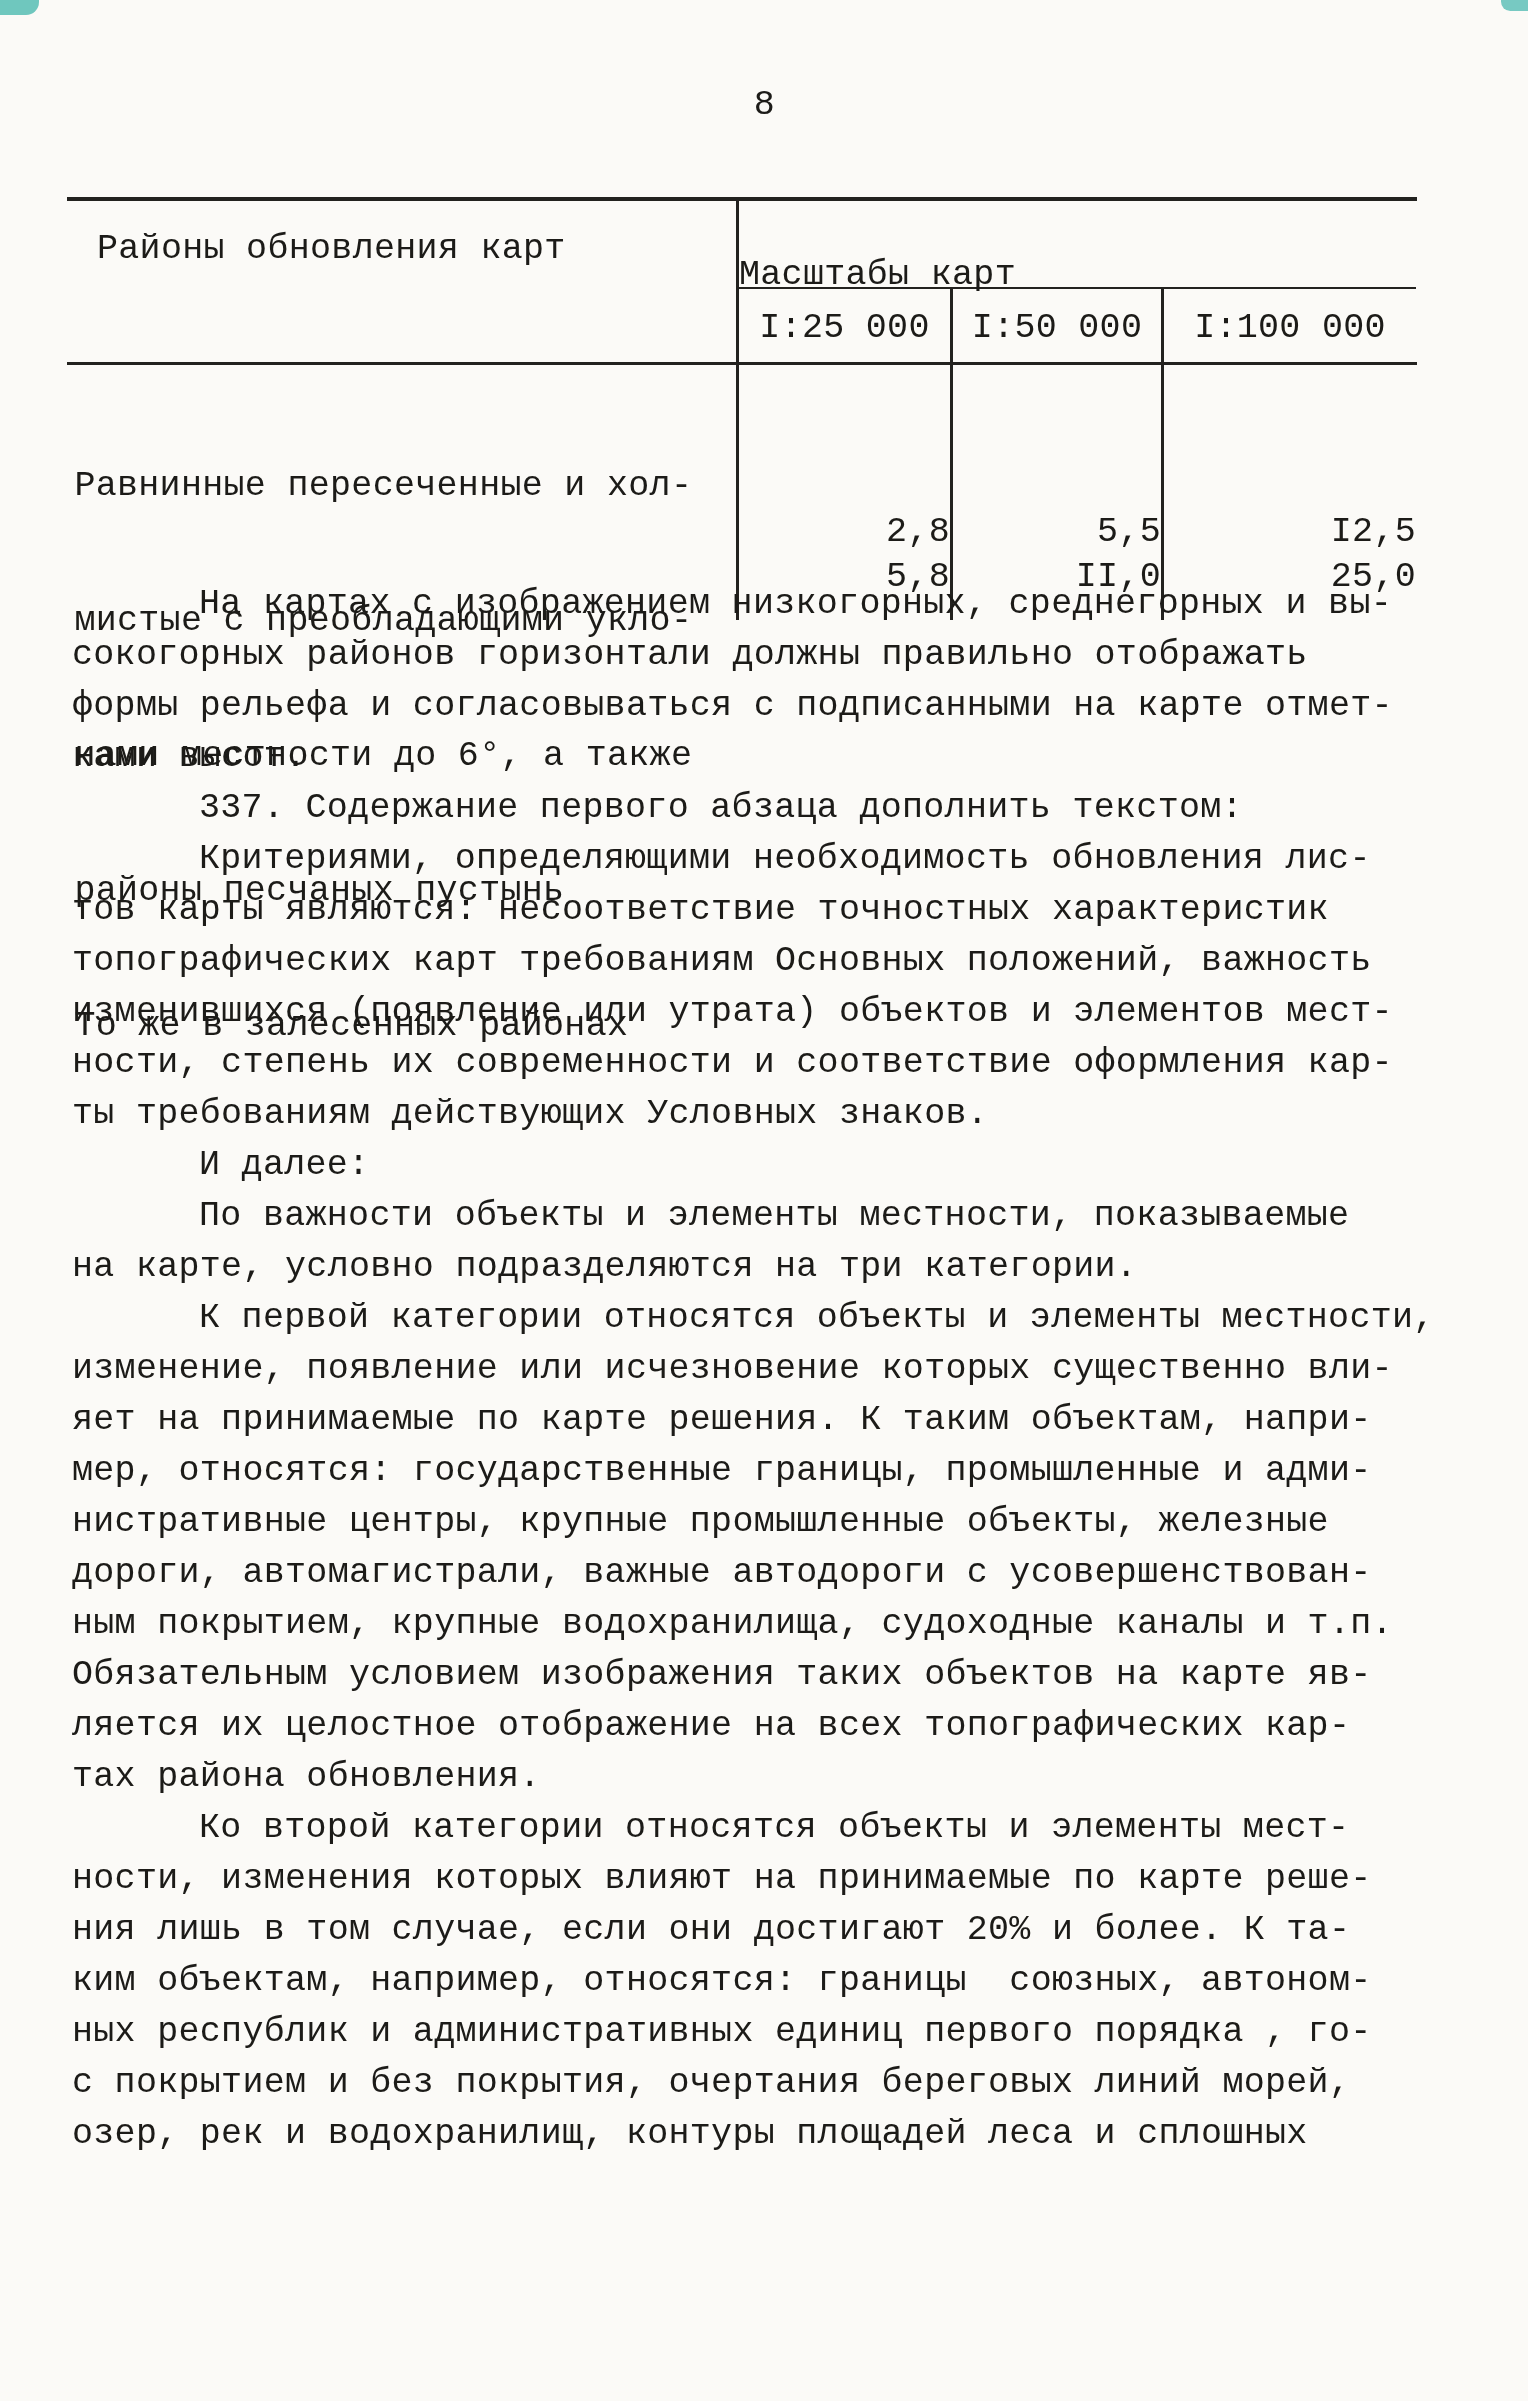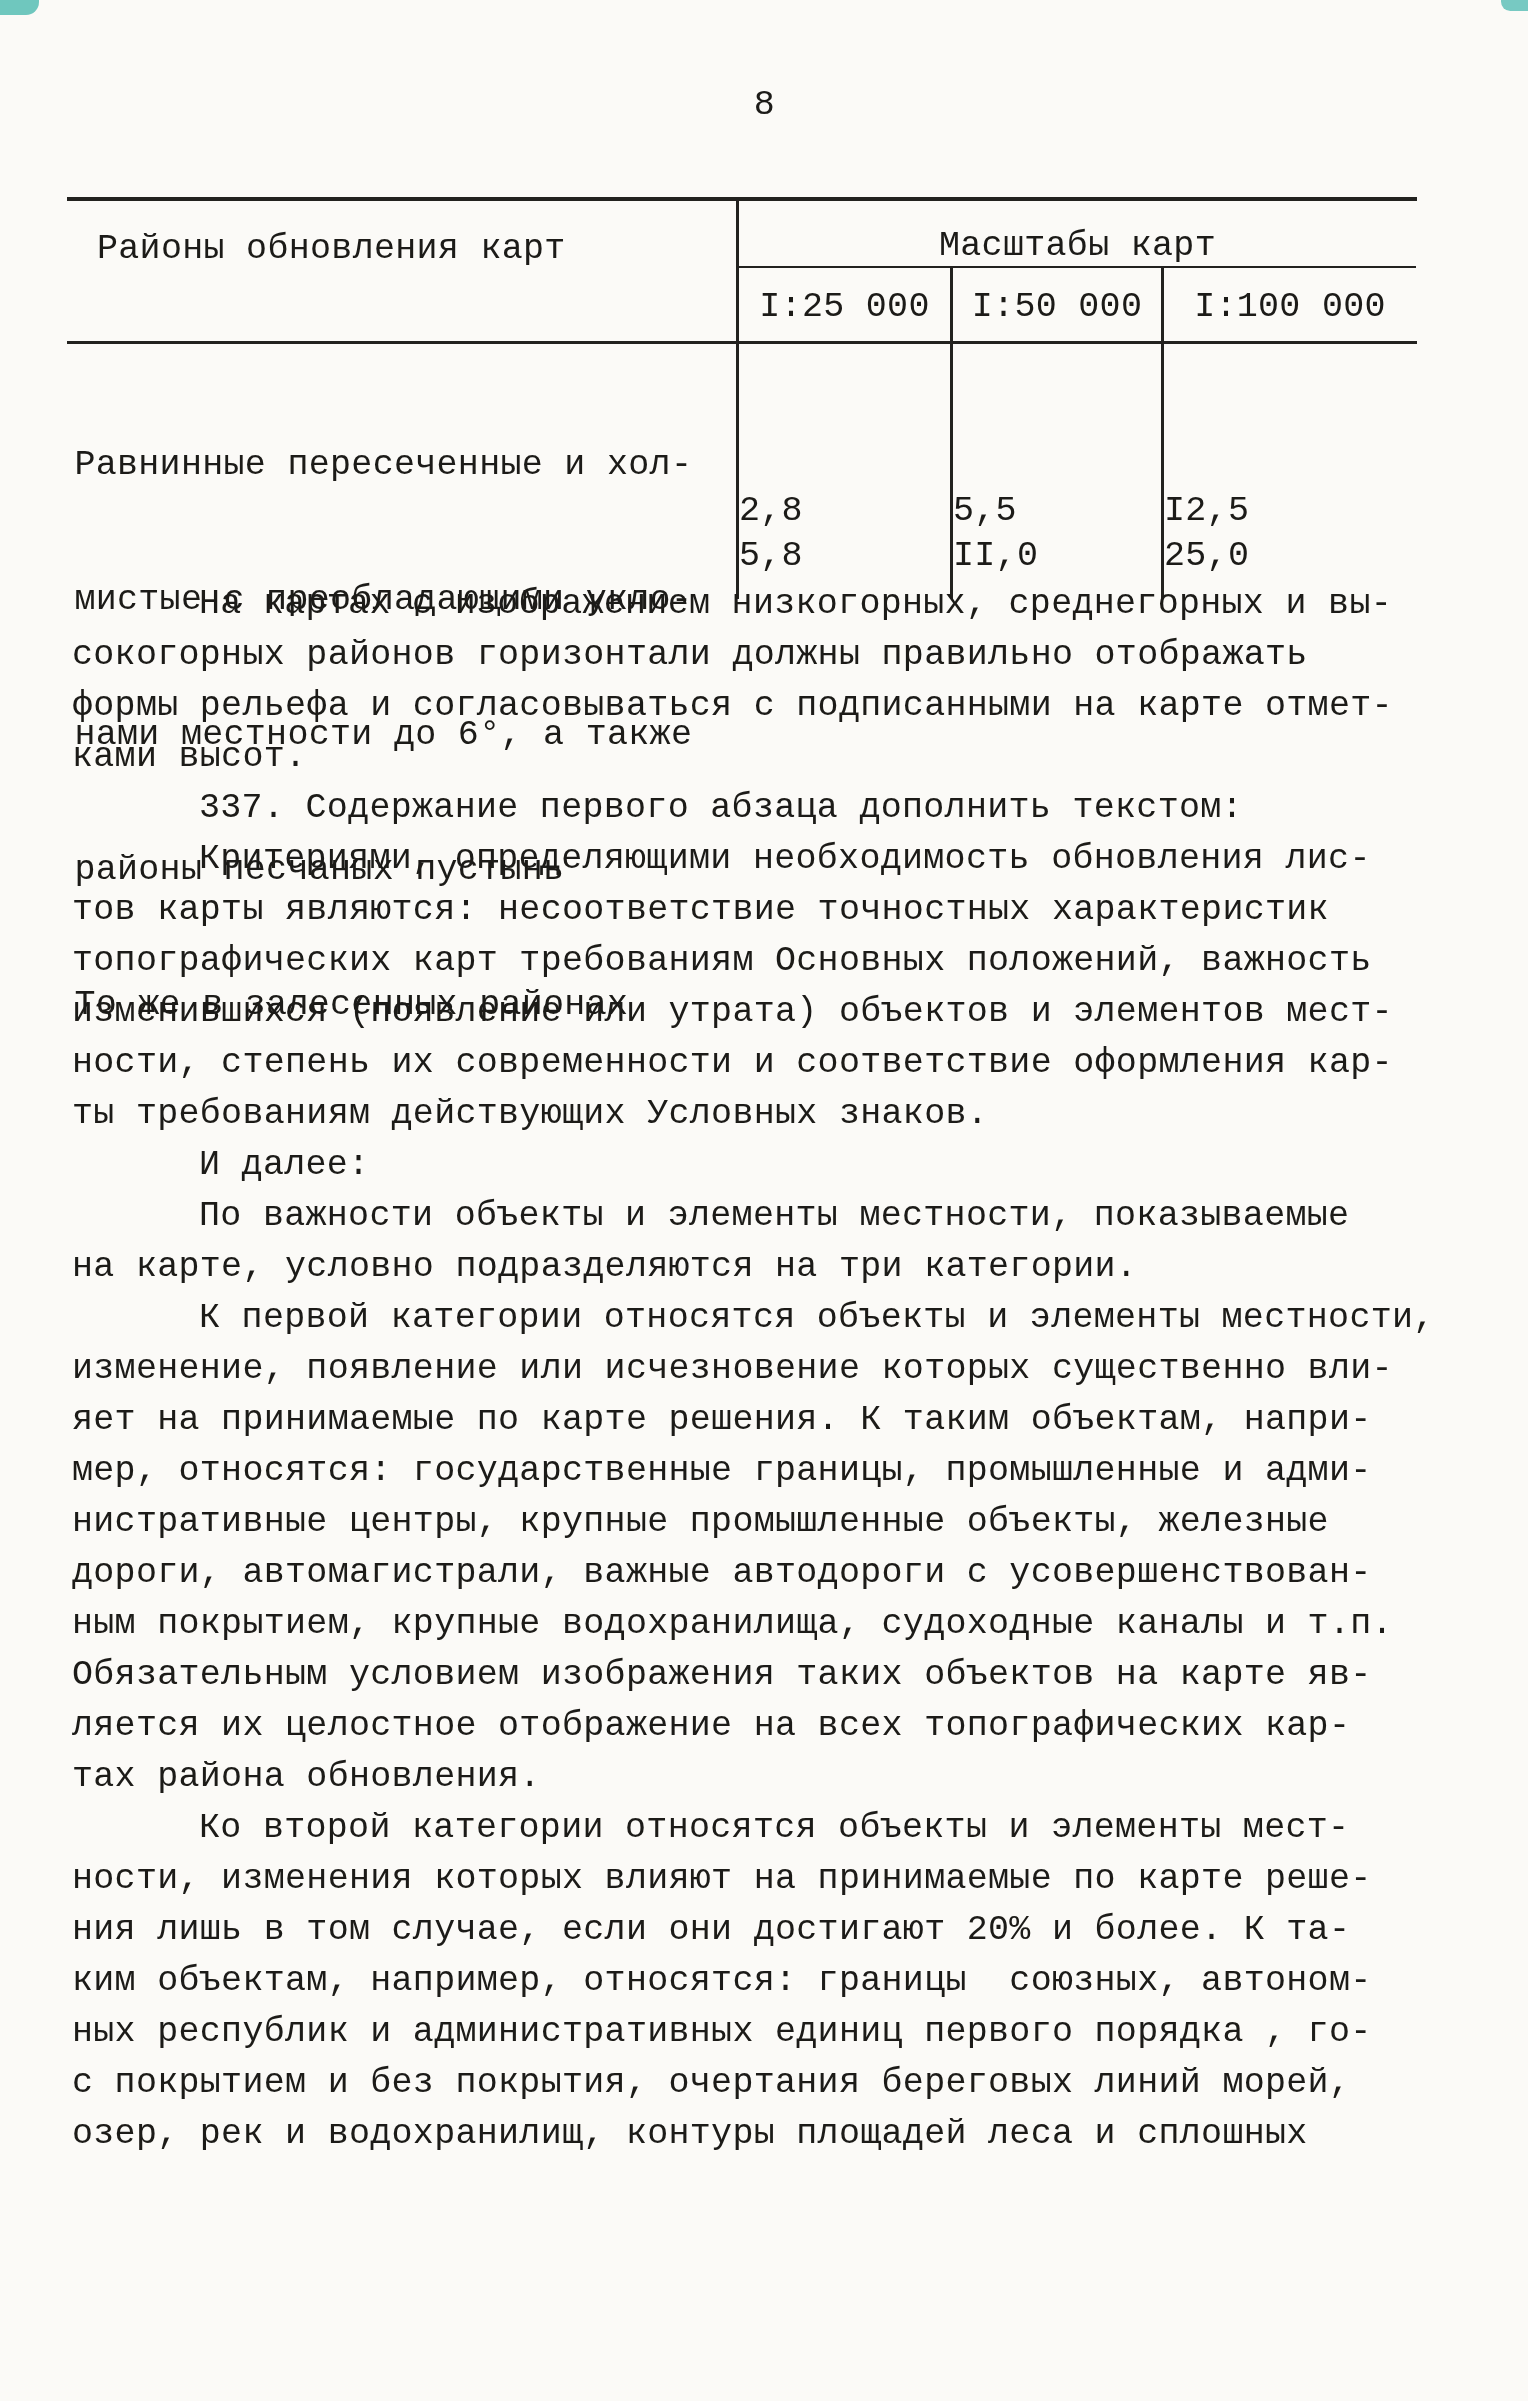--- a/index.html
+++ b/index.html
@@ -57,43 +57,44 @@
     height: 140px;
   }
   .t-right {
     width: 680px;
     border-left: 3.7px solid #23221f;
     display: flex;
     flex-direction: column;
   }
   .t-scales-title {
     height: 67px;
-    padding-top: 25px;
-    text-align: center;
+    padding-top: 33px;
+    text-align: left;
     border-bottom: 2.8px solid #23221f;
+    margin-top: 21px;
   }
   .t-scale-row { display: flex; height: 73px; }
   .c1 { width: 211px; border-radius: 18px; }
   .c2 { width: 211px; border-left: 3.7px solid #23221f; }
   .c3 { width: 255px; border-left: 3.7px solid #23221f; }
   .t-scale-row > div { padding-top: 18.5px; text-align: center; }
 
   .t-body { display: flex; height: 255px; }
   .t-body-left {
     width: 669px;
     padding: 9.2px 0 0 7.4px;
     line-height: 45px;
     white-space: pre;
   }
   .t-body-right {
     width: 680px;
     border-left: 3.7px solid #23221f;
     display: flex;
   }
-  .t-body-right .t-col { padding-top: 9.2px; text-align: left; line-height: 45px; }
+  .t-body-right .t-col { padding-top: 9.2px; text-align: right; line-height: 45px; }
   .t-col .t-spacer { height: 136px; }
 
   
   .body-text {
     position: absolute;
     top: 579px; left: 72px;
     width: 1423px;
   }
   .ln {
     height: 51px;

